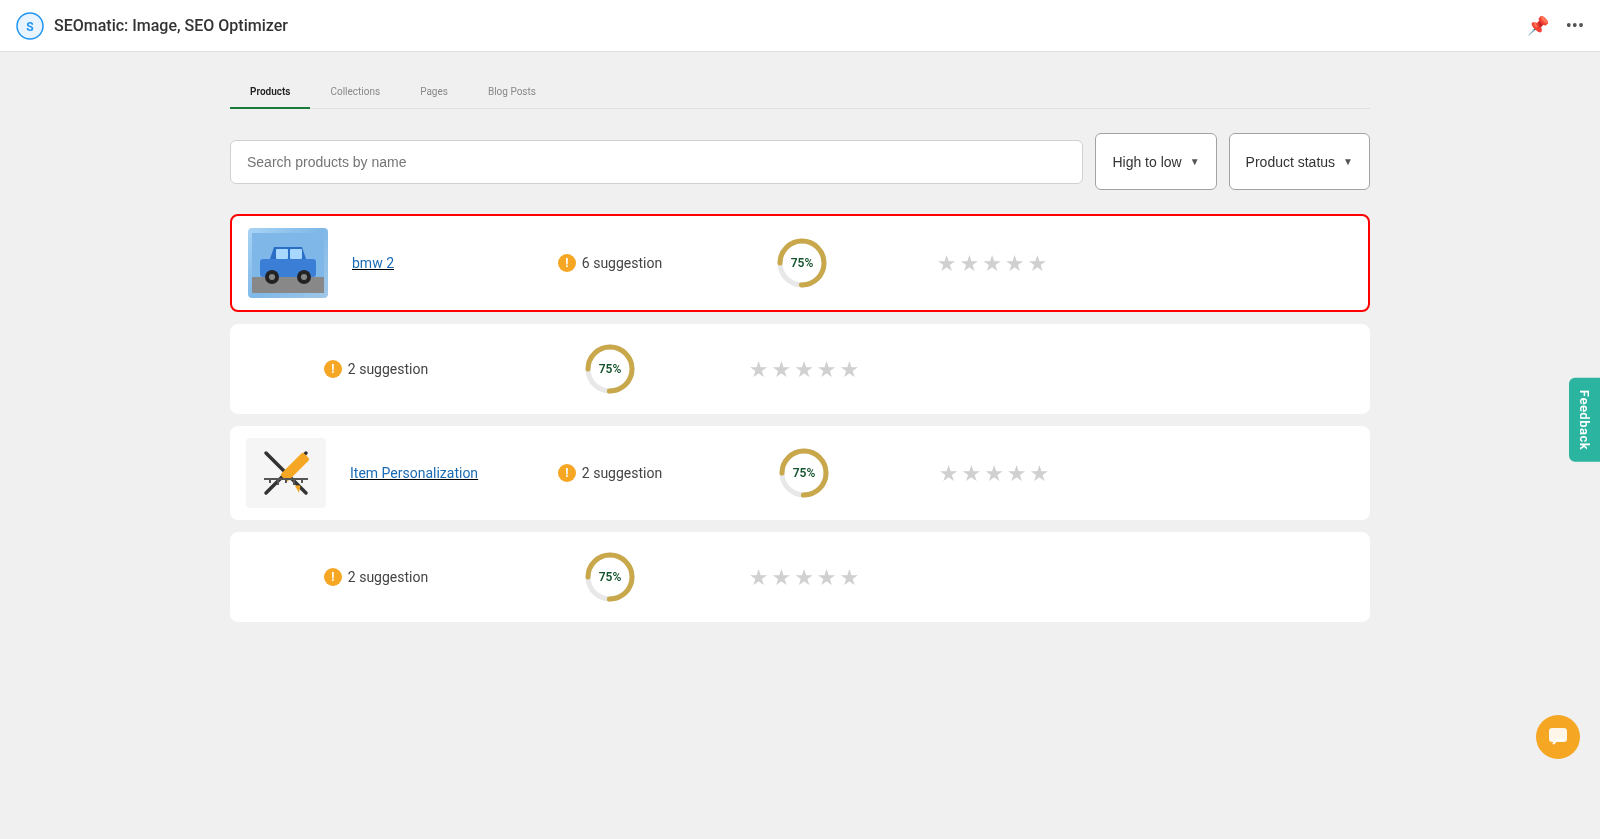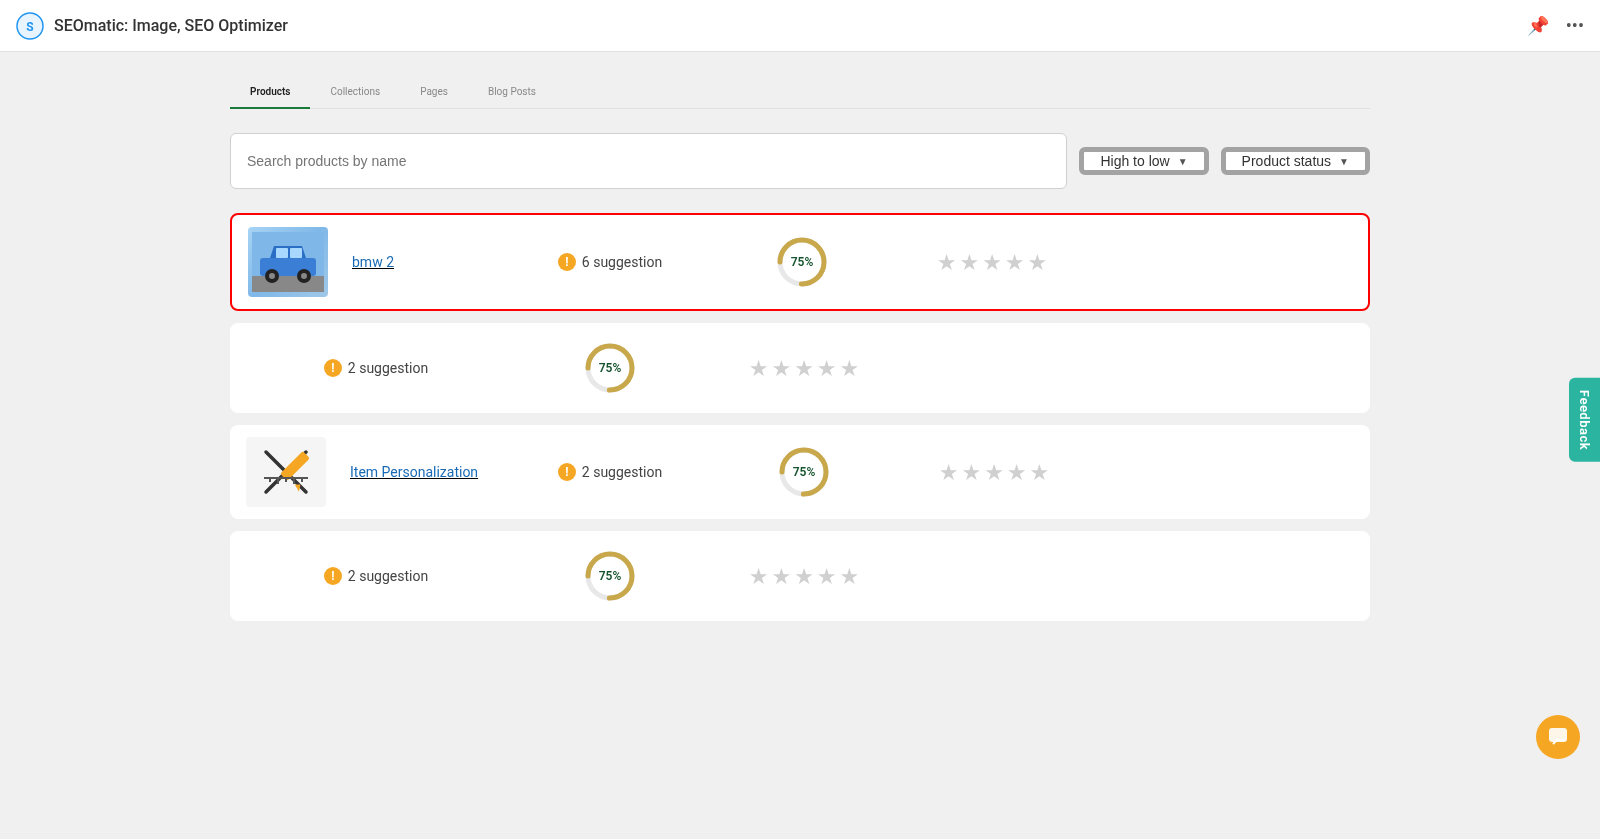--- a/index.html
+++ b/index.html
@@ -72,33 +72,33 @@
 
     
     .filters-row {
       display: flex;
       gap: 12px;
       margin-bottom: 24px;
       align-items: center;
     }
     .search-input {
       flex: 1;
-      height: 56px;
+      height: 44px;
       border: 1px solid #d0d0d0;
       border-radius: 6px;
       padding: 0 16px;
       font-size: 14px;
       color: #aaa;
       outline: none;
       background: #fff;
     }
     .dropdown-btn {
-      height: 28px;
+      height: 57px;
       padding: 8px 16px;
-      border: 5px solid #a3a3a3;
+      border: 1px solid #a3a3a3;
       border-radius: 6px;
       background: #fff;
       font-size: 14px;
       color: #333;
       cursor: pointer;
       display: flex;
       align-items: center;
       gap: 8px;
       white-space: nowrap;
     }

